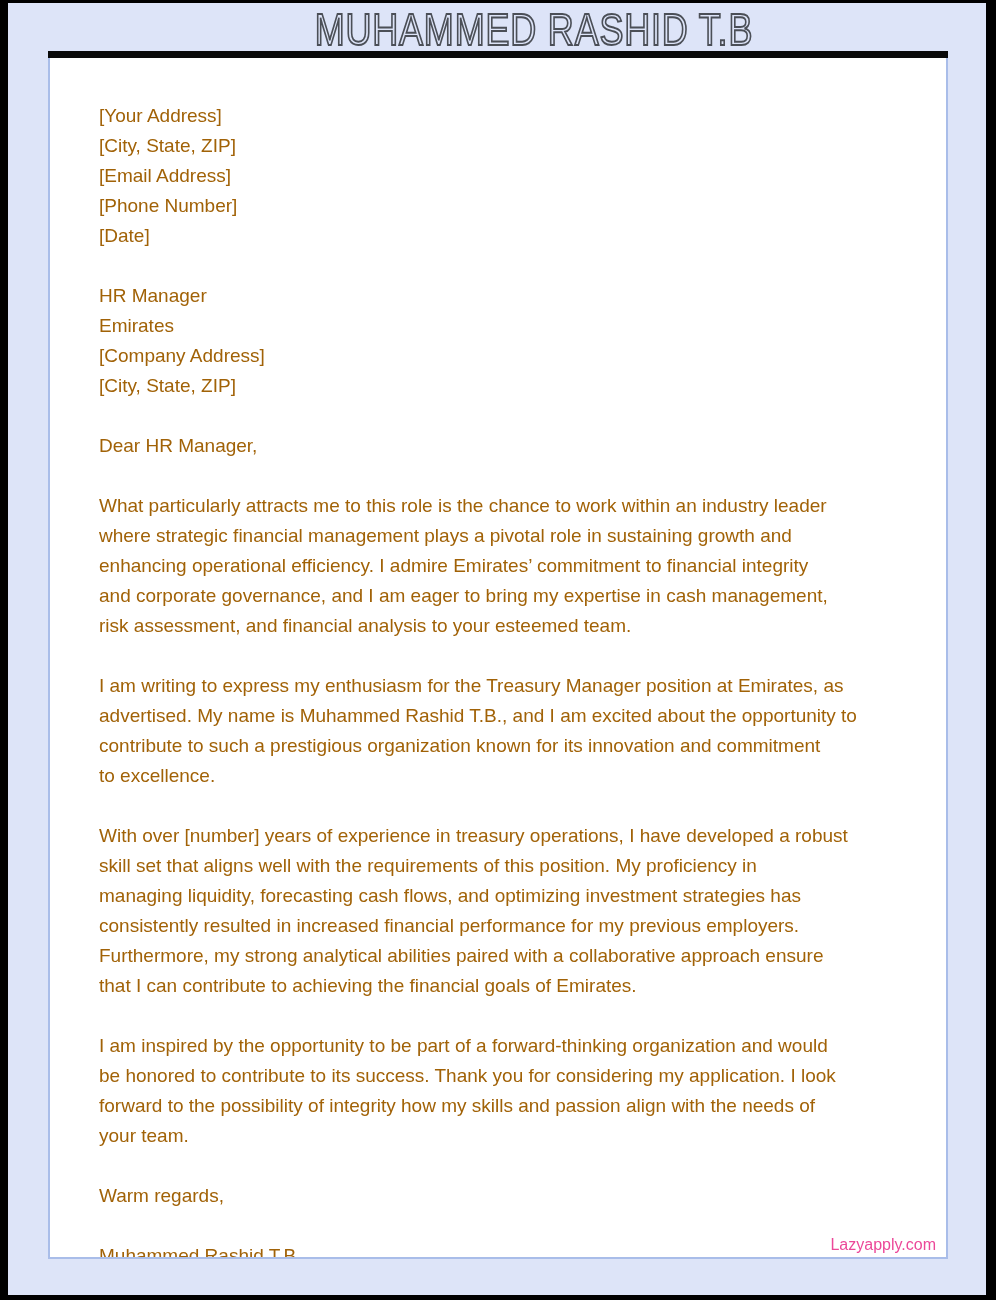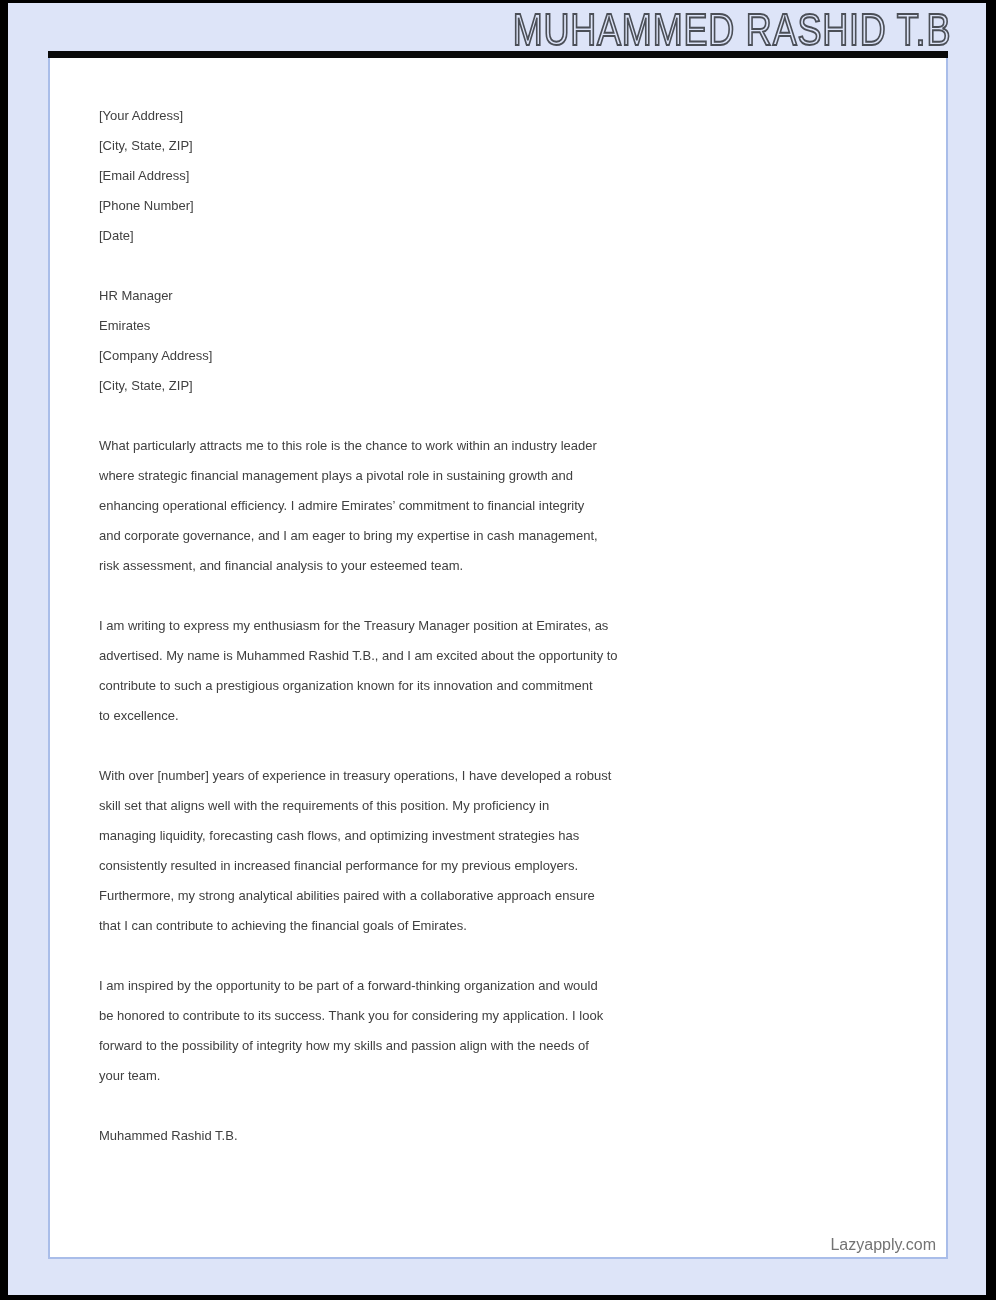--- a/index.html
+++ b/index.html
@@ -17,21 +17,21 @@
     left: 8px;
     top: 3px;
     width: 978px;
     height: 1292px;
     background: #dde4f8;
   }
 
   .header-band {
     height: 48px;
     display: flex;
-    justify-content: flex-end;
+    justify-content: center;
     align-items: flex-end;
     padding-right: 35px;
     overflow: visible;
   }
 
   .header-name {
     font-size: 45px;
     font-weight: 400;
     line-height: 0.96;
     letter-spacing: 1px;
@@ -55,33 +55,33 @@
     height: 1201px;
     background: #ffffff;
     border: 2px solid #a9bde9;
     border-top: none;
     overflow: hidden;
     padding: 43px 20px 0 49px;
   }
 
   .text-block {
     white-space: pre;
-    font-size: 13px;
+    font-size: 19px;
     line-height: 30px;
-    color: #404040;
+    color: #a16207;
     margin-bottom: 30px;
   }
 
   .watermark {
     position: absolute;
     right: 10px;
     bottom: 2px;
     font-size: 16px;
     line-height: 20px;
-    color: #737373;
+    color: #ec4899;
     white-space: nowrap;
   }
 </style>
 </head>
 <body>
 
 <div class="canvas">
 
   <div class="header-band">
     <div class="header-name">MUHAMMED RASHID T.B</div>
@@ -95,20 +95,21 @@
 [City, State, ZIP]
 [Email Address]
 [Phone Number]
 [Date]</div>
 
     <div class="text-block">HR Manager
 Emirates
 [Company Address]
 [City, State, ZIP]</div>
 
+    <div class="text-block">Dear HR Manager,</div>
 
     <div class="text-block">What particularly attracts me to this role is the chance to work within an industry leader
 where strategic financial management plays a pivotal role in sustaining growth and
 enhancing operational efficiency. I admire Emirates’ commitment to financial integrity
 and corporate governance, and I am eager to bring my expertise in cash management,
 risk assessment, and financial analysis to your esteemed team.</div>
 
     <div class="text-block">I am writing to express my enthusiasm for the Treasury Manager position at Emirates, as
 advertised. My name is Muhammed Rashid T.B., and I am excited about the opportunity to
 contribute to such a prestigious organization known for its innovation and commitment
@@ -119,19 +120,20 @@
 managing liquidity, forecasting cash flows, and optimizing investment strategies has
 consistently resulted in increased financial performance for my previous employers.
 Furthermore, my strong analytical abilities paired with a collaborative approach ensure
 that I can contribute to achieving the financial goals of Emirates.</div>
 
     <div class="text-block">I am inspired by the opportunity to be part of a forward-thinking organization and would
 be honored to contribute to its success. Thank you for considering my application. I look
 forward to the possibility of integrity how my skills and passion align with the needs of
 your team.</div>
 
+    <div class="text-block">Warm regards,</div>
 
     <div class="text-block">Muhammed Rashid T.B.</div>
 
     <div class="watermark">Lazyapply.com</div>
 
   </div>
 </div>
 
 </body></html>

